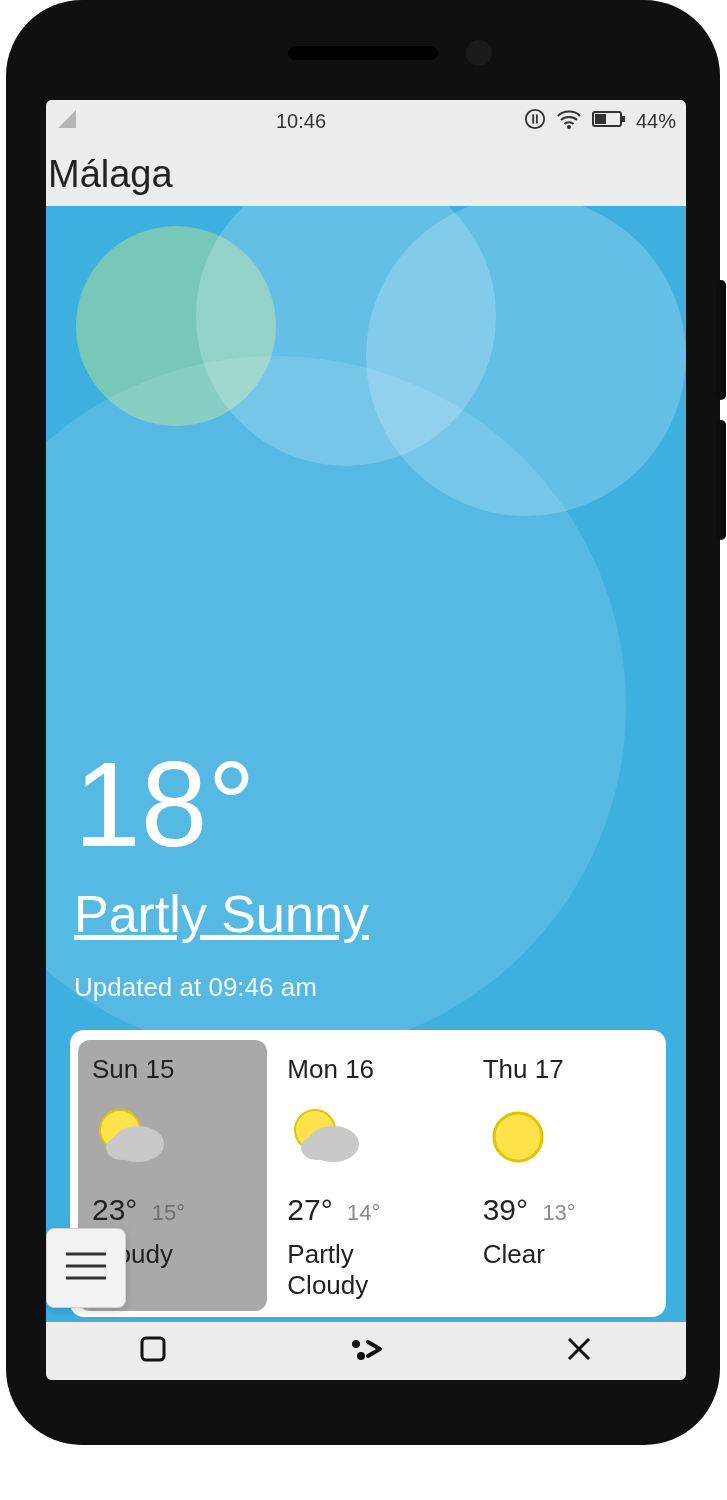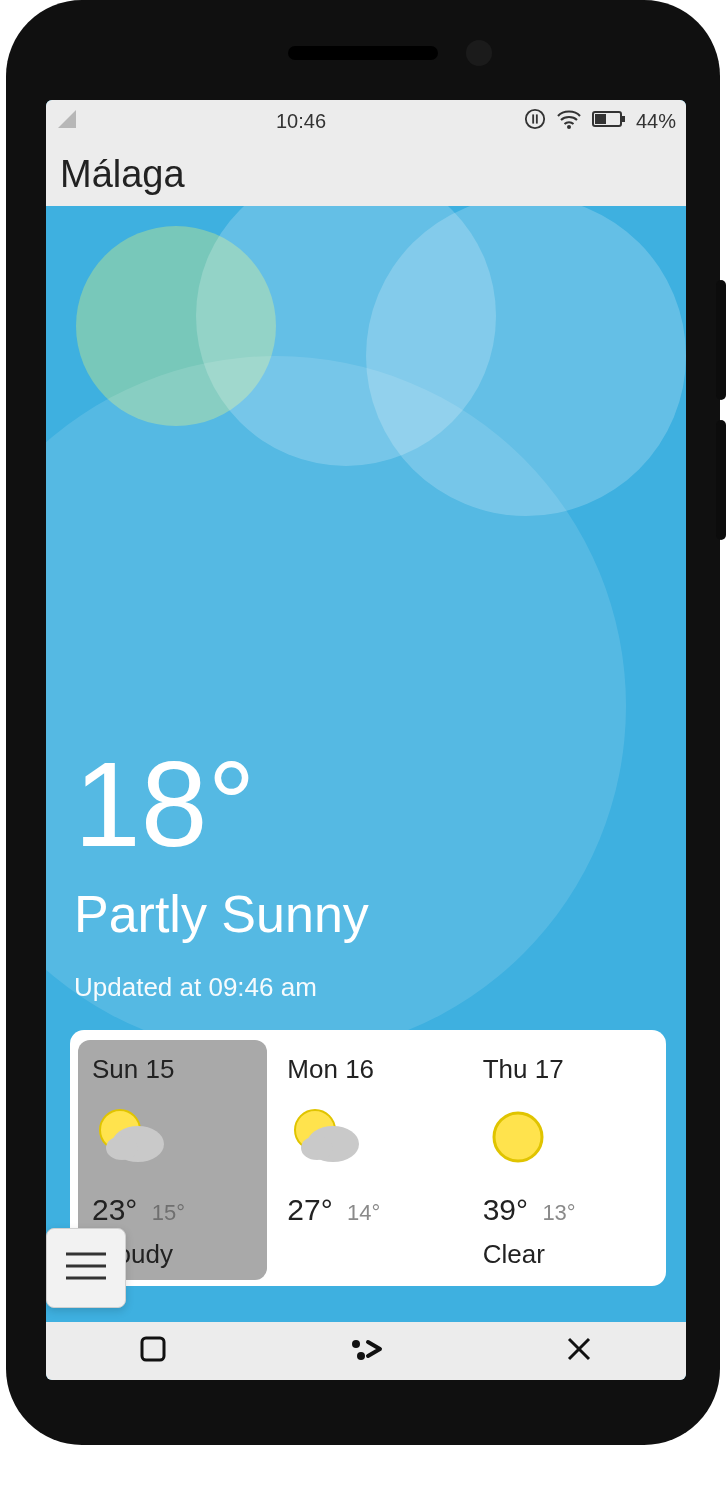--- a/index.html
+++ b/index.html
@@ -30,32 +30,32 @@
     position: relative; height: 42px; background: #ececec; display: flex; align-items: center;
     padding: 0 10px; color: #2b2b2b; font-size: 20px;
   }
   .statusbar .left { flex: 0 0 auto; display: flex; align-items: center; }
   .statusbar .center { flex: 1; text-align: center; font-size: 20px; color: #333; }
   .statusbar .right { flex: 0 0 auto; display: flex; align-items: center; gap: 10px; }
   .statusbar .battery-pct { font-size: 20px; color: #333; }
 
   .titlebar {
     height: 64px; background: #ececec; display: flex; align-items: center;
-    padding: 0 14px; font-size: 38px; color: #222;
+    padding: 0 2px; font-size: 38px; color: #222;
   }
 
   
   .hero { position: relative; height: 920px; width: 100%; overflow: hidden; }
   .hero .bg { position: absolute; inset: 0; background: #3eb0e0; }
   .hero .bubble { position: absolute; border-radius: 50%; background: rgba(255,255,255,0.20); }
   .hero .bubble.sun { background: rgba(255,255,100,0.30); }
 
   .hero .readout { position: absolute; left: 28px; bottom: 30px; color: #fff; margin-top: 20px; }
   .hero .temp { font-size: 120px; font-weight: 300; line-height: 1; }
-  .hero .cond { font-size: 52px; font-weight: 300; margin-top: 20px; }
+  .hero .cond { font-size: 52px; font-weight: 300; margin-top: 20px; text-decoration: underline; }
   .hero .updated { font-size: 26px; margin-top: 28px; opacity: 0.95; }
   .hero .daily-label { font-size: 34px; margin-top: 54px; }
 
   
   .forecast-card {
     position: absolute; left: 24px; right: 20px; top: 930px;
     background: #fff; border-radius: 14px; padding: 10px 8px 6px 8px;
     display: flex; gap: 6px;
   }
   .fday {
@@ -177,20 +177,21 @@
             <svg width="80" height="66" viewBox="0 0 80 66">
               <circle cx="28" cy="26" r="20" fill="#ffe34d" stroke="#e0c400" stroke-width="2"></circle>
               <ellipse cx="46" cy="40" rx="26" ry="18" fill="#c9c9c9"></ellipse>
               <ellipse cx="30" cy="44" rx="16" ry="12" fill="#c9c9c9"></ellipse>
             </svg>
           </div>
           <div class="temps">
             <span>27°</span>
             <span class="lo">14°</span>
           </div>
+          <div class="dcond">Partly Cloudy</div>
         </div>
 
         <div class="fday">
           <div class="dname">Thu 17</div>
           <div class="icon-slot">
             <svg width="70" height="66" viewBox="0 0 70 66">
               <circle cx="35" cy="33" r="24" fill="#ffe34d" stroke="#e0c400" stroke-width="3"></circle>
             </svg>
           </div>
           <div class="temps">

